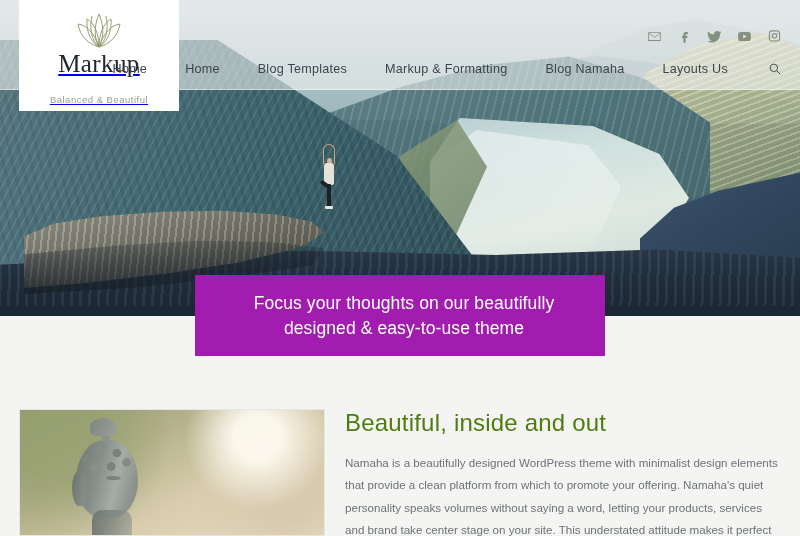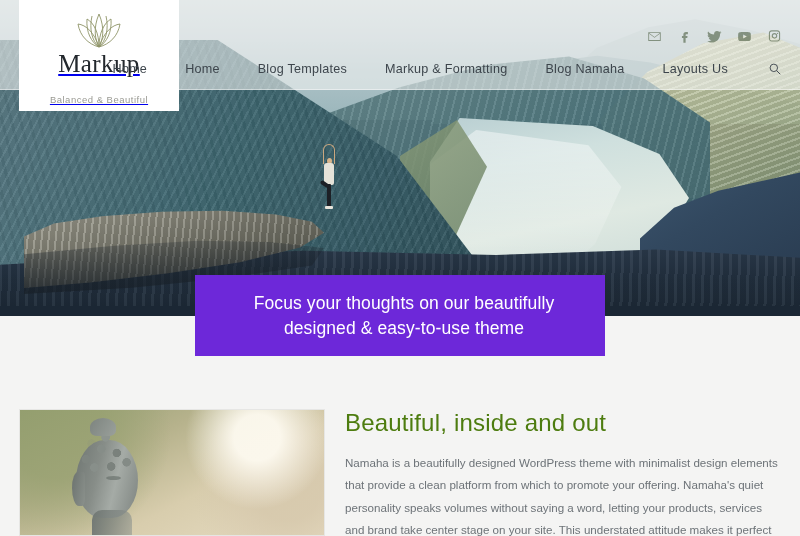--- a/index.html
+++ b/index.html
@@ -222,21 +222,21 @@
   .nav a {
     font-size: 12.6px; color: #3d454c; text-decoration: none;
     letter-spacing: .25px; white-space: nowrap;
   }
   .nav .search-btn { width: 14px; height: 14px; display: block; margin-left: 2px; }
   .nav .search-btn svg { width: 100%; height: 100%; display: block; stroke: #3d454c; fill: none; stroke-width: 1.6; }
 
   
   .caption {
     position: absolute; left: 195px; top: 275px; width: 410px; height: 81px;
-    background: #6d28d9;
+    background: #a21caf;
     display: flex; align-items: center; justify-content: center;
     text-align: center;
     padding-left: 8px;
   }
   .caption-text {
     font-size: 17.5px; color: #ffffff; line-height: 1.42;
     font-weight: 300; letter-spacing: .1px; padding: 0 20px;
   }
 
   

